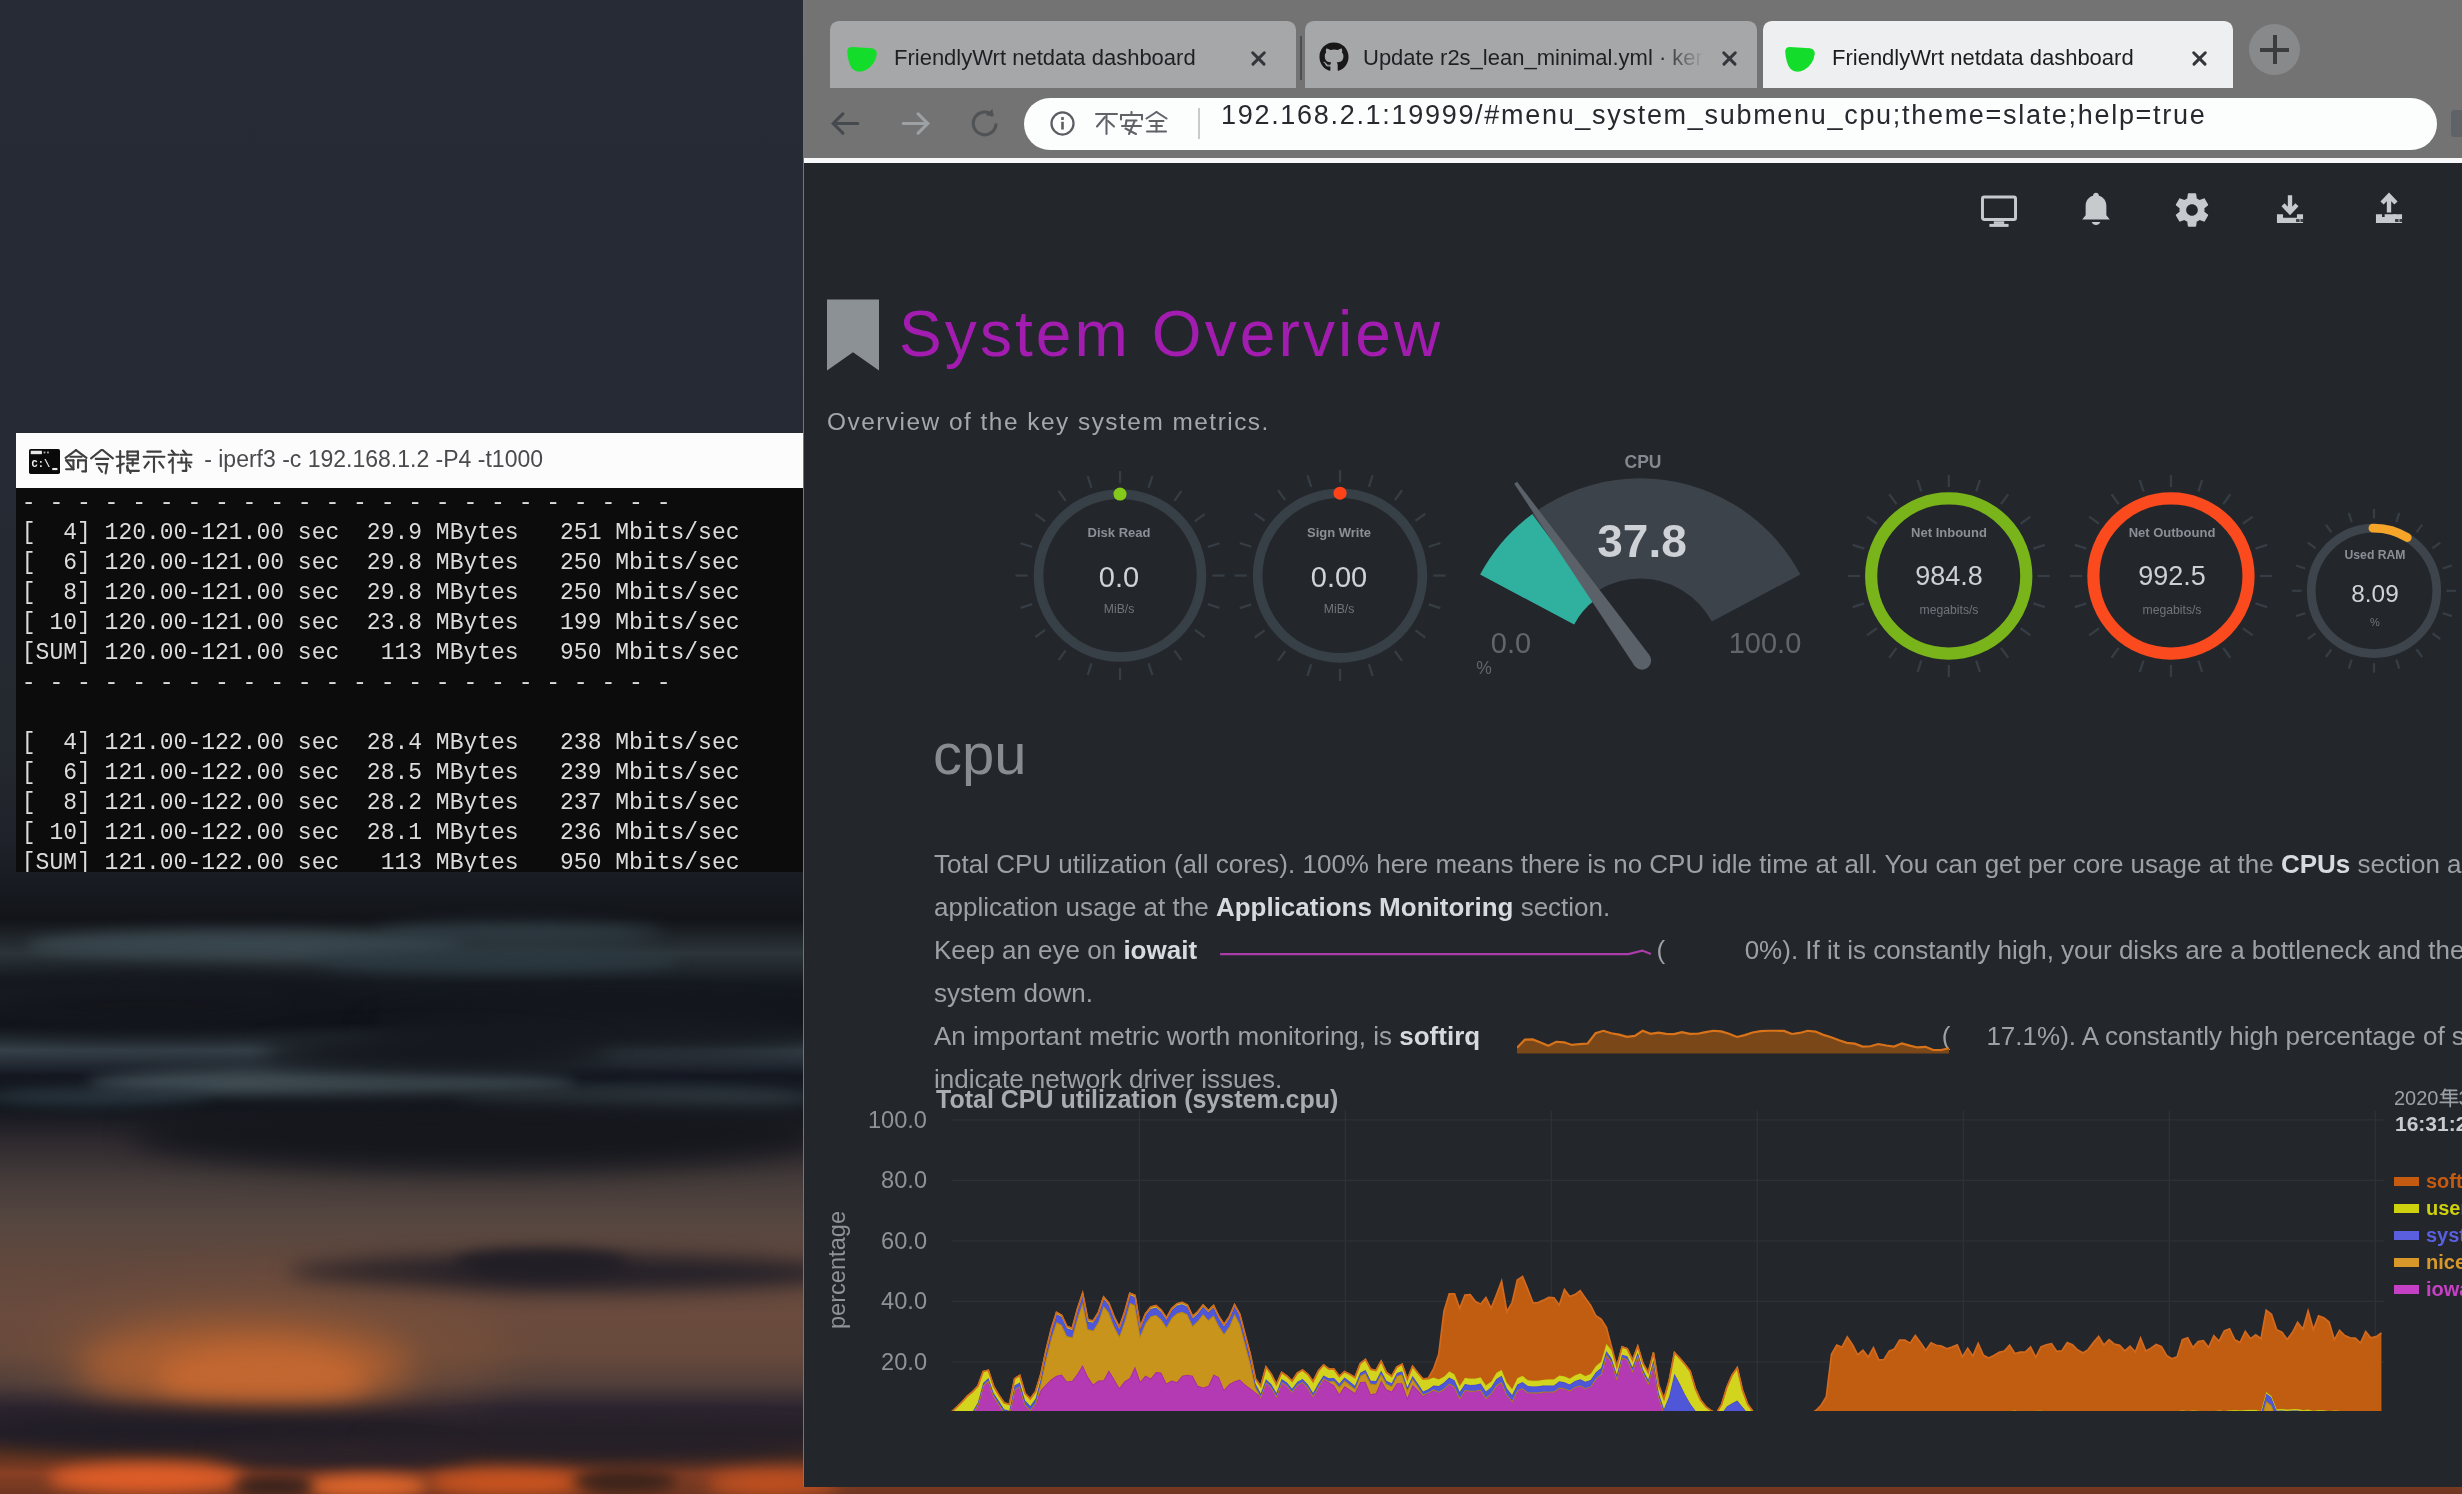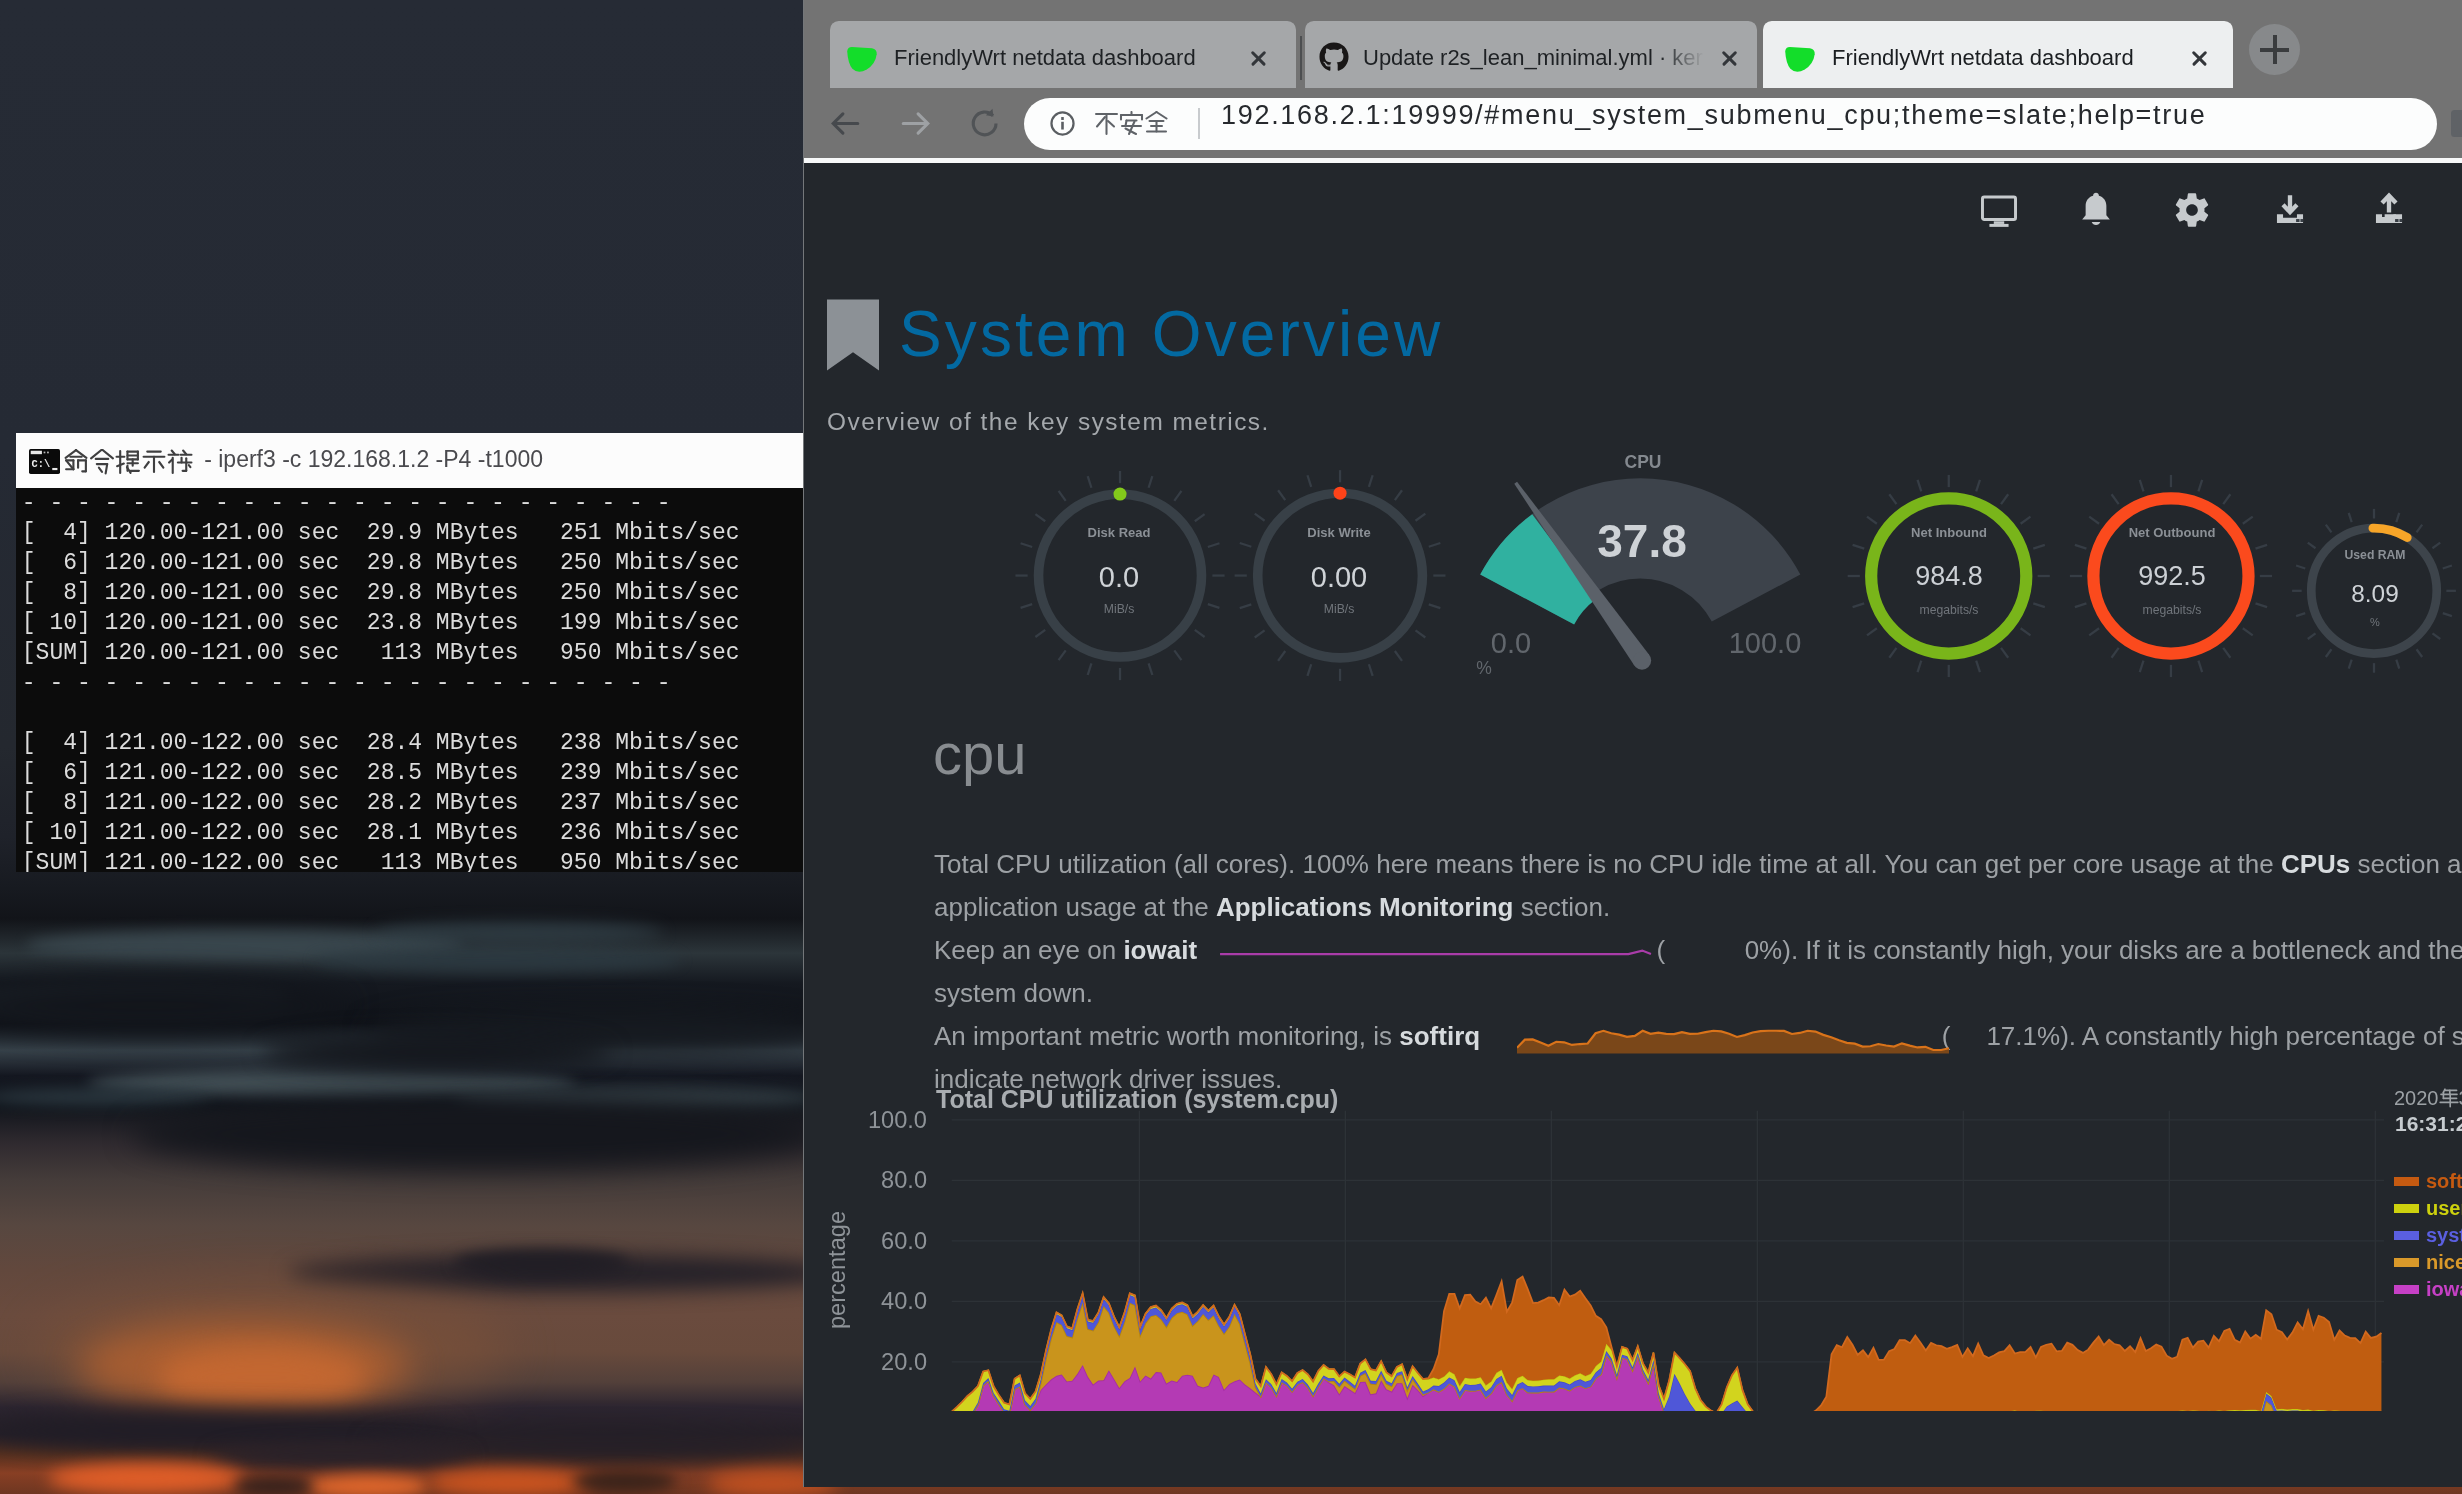--- a/index.html
+++ b/index.html
@@ -251,21 +251,21 @@
 <svg class="abs" style="left:2369px;top:190px" width="40" height="40" viewBox="0 0 46 46">
     <path d="M23,26 L23,8 M15,15 L23,6.5 L31,15" stroke="#c6cacd" stroke-width="5" fill="none"></path>
     <path d="M8,28 L8,38 L38,38 L38,28 L18,28 L18,31 L15,31 L15,28 Z" fill="#c6cacd"></path>
     <path d="M28,28 L28,31 L31,31 L31,28 Z" fill="#c6cacd"></path>
     <rect x="30" y="33.4" width="4" height="3.4" fill="#383e45"></rect>
     <rect x="35" y="33.4" width="3" height="3.4" fill="#383e45"></rect>
   </svg>
 <svg class="abs" style="left:827px;top:299px" width="52" height="72" viewBox="0 0 60 82">
     <path d="M0,0 L60,0 L60,82 L30,61 L0,82 Z" fill="#8c9196"></path>
   </svg>
-<div class="abs" style="left:899px;top:297px;font-size:64px;letter-spacing:3.1px;color:#0369a1">System Overview</div>
+<div class="abs" style="left:899px;top:297px;font-size:64px;letter-spacing:3.1px;color:#a21caf">System Overview</div>
 <div class="abs" style="left:827px;top:408px;font-size:24.4px;letter-spacing:1.5px;color:#a4a8ac">Overview of the key system metrics.</div>
 <div class="abs gtxt" style="left:1643px;top:462px;font-size:17.5px;font-weight:bold;color:#84898f">CPU</div>
 <svg style="position:absolute;left:821px;top:454px" width="1642" height="244" viewBox="940 520 1880 280">
     <line x1="1281.0" y1="553.5" x2="1281.0" y2="539.5" stroke="#363d45" stroke-width="2.6"></line>
     <line x1="1313.8" y1="558.7" x2="1318.1" y2="545.4" stroke="#363d45" stroke-width="2.6"></line>
     <line x1="1343.3" y1="573.7" x2="1351.5" y2="562.4" stroke="#363d45" stroke-width="2.6"></line>
     <line x1="1366.8" y1="597.2" x2="1378.1" y2="589.0" stroke="#363d45" stroke-width="2.6"></line>
     <line x1="1381.8" y1="626.7" x2="1395.1" y2="622.4" stroke="#363d45" stroke-width="2.6"></line>
     <line x1="1387.0" y1="659.5" x2="1401.0" y2="659.5" stroke="#363d45" stroke-width="2.6"></line>
     <line x1="1381.8" y1="692.3" x2="1395.1" y2="696.6" stroke="#363d45" stroke-width="2.6"></line>
@@ -371,21 +371,21 @@
     <line x1="2641.1" y1="651.4" x2="2630.6" y2="648.0" stroke="#363d45" stroke-width="2.6"></line>
     <line x1="2652.9" y1="628.2" x2="2644.0" y2="621.7" stroke="#363d45" stroke-width="2.6"></line>
     <line x1="2671.2" y1="609.9" x2="2664.7" y2="601.0" stroke="#363d45" stroke-width="2.6"></line>
     <line x1="2694.4" y1="598.1" x2="2691.0" y2="587.6" stroke="#363d45" stroke-width="2.6"></line>
     <circle cx="2720" cy="677" r="72.0" fill="none" stroke="#3d444b" stroke-width="10"></circle>
     <path d="M2718.7,605.0 A72.0,72.0 0 0 1 2758.2,615.9" fill="none" stroke="#f7a528" stroke-width="10" stroke-linecap="round"></path>
   </svg>
 <div class="gtxt" style="left:1119px;top:532px;font-size:13px;font-weight:bold;color:#8b9096">Disk Read</div>
 <div class="gtxt" style="left:1119px;top:577px;font-size:29px;color:#cfd3d7">0.0</div>
 <div class="gtxt" style="left:1119px;top:609px;font-size:12.2px;color:#70757b">MiB/s</div>
-<div class="gtxt" style="left:1339px;top:532px;font-size:13px;font-weight:bold;color:#8b9096">Disk Write</div>
+<div class="gtxt" style="left:1339px;top:532px;font-size:13px;font-weight:bold;color:#8b9096">Sign Write</div>
 <div class="gtxt" style="left:1339px;top:577px;font-size:29px;color:#cfd3d7">0.00</div>
 <div class="gtxt" style="left:1339px;top:609px;font-size:12.2px;color:#70757b">MiB/s</div>
 <div class="gtxt" style="left:1642px;top:541px;font-size:46px;font-weight:bold;color:#ced2d6">37.8</div>
 <div class="gtxt" style="left:1511px;top:643px;font-size:29px;color:#61666c">0.0</div>
 <div class="gtxt" style="left:1765px;top:643px;font-size:29px;color:#61666c">100.0</div>
 <div class="gtxt" style="left:1484px;top:668px;font-size:17.5px;color:#61666c">%</div>
 <div class="gtxt" style="left:1949px;top:532px;font-size:13px;font-weight:bold;color:#8b9096">Net Inbound</div>
 <div class="gtxt" style="left:1949px;top:576px;font-size:27px;color:#ccd0d5">984.8</div>
 <div class="gtxt" style="left:1949px;top:610px;font-size:12.2px;color:#70757b">megabits/s</div>
 <div class="gtxt" style="left:2172px;top:532px;font-size:13px;font-weight:bold;color:#8b9096">Net Outbound</div>

